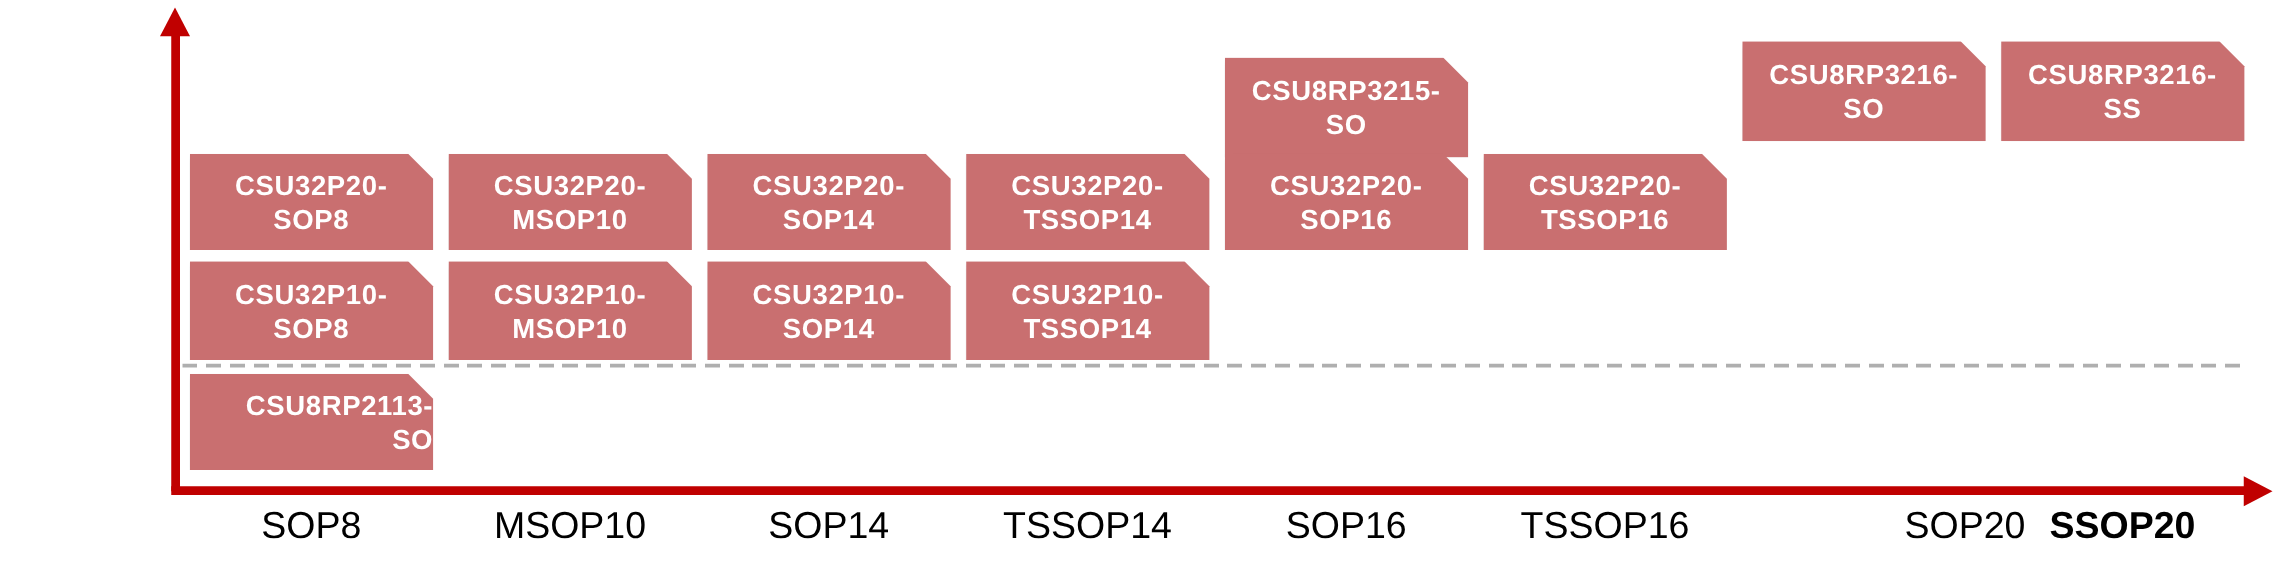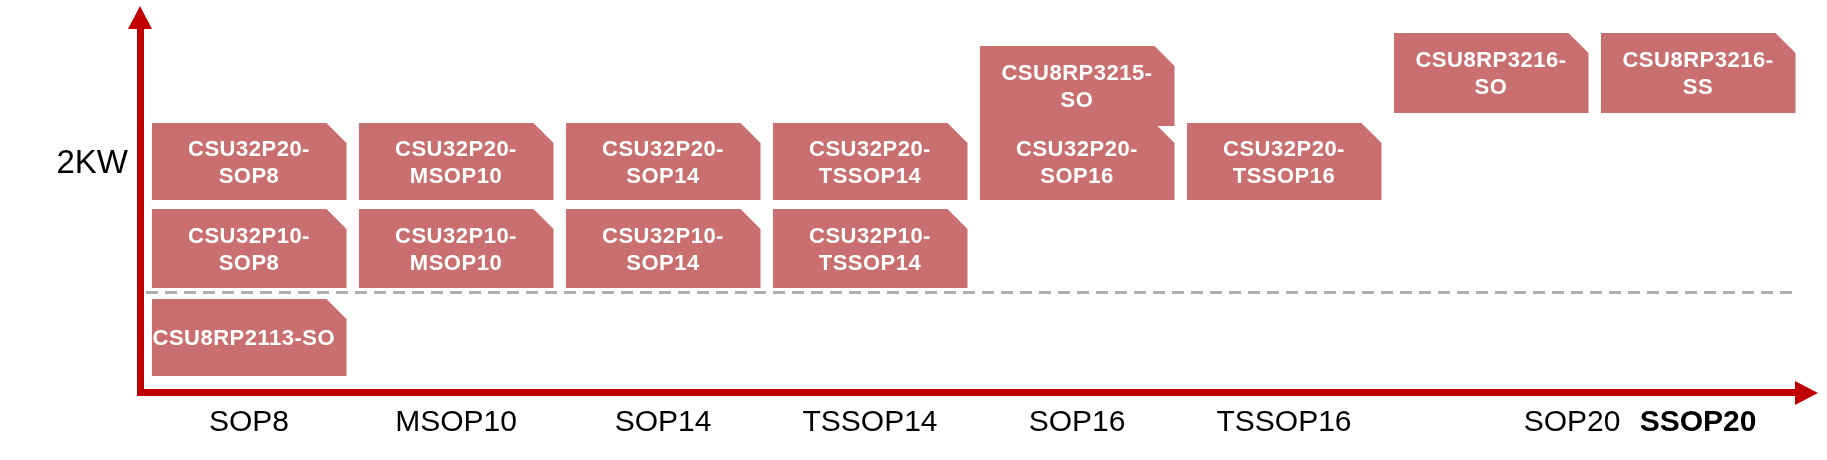--- a/index.html
+++ b/index.html
@@ -26,32 +26,31 @@
   .xlab{position:absolute; top:403px; width:220px; text-align:center; color:#000; font-size:30px; line-height:36px;}
   
   .box{
     position:absolute; width:195px; box-sizing:border-box;
     background:#C96F70; color:#fff; font-weight:bold; font-size:22px; line-height:27px;
     letter-spacing:0.5px; text-align:center;
     display:flex; flex-direction:column; justify-content:center; align-items:center;
     clip-path:polygon(0 0, calc(100% - 20px) 0, 100% 20px, 100% 100%, 0 100%);
     filter:drop-shadow(2px 3px 3px rgba(90,90,90,0.45));
   }
-  .box.align-left{align-items:flex-start; text-align:right; padding-left:1px;}
+  .box.align-left{align-items:flex-start; text-align:right; padding-left:15px;}
 </style>
 </head>
 <body>
 
 <div class="stage">
   <div class="y-axis-line"></div>
   <div class="y-arrow"></div>
   <div class="x-axis-line"></div>
   <div class="x-arrow"></div>
   <div class="divider"></div>
-  <div class="ylab" id="ylab-2kw">2KW</div>
   <div id="boxes">
       <div class="box" style="left: 979.5px; top: 33px; height: 80px; margin-top: 13px;">
         <span>CSU8RP3215-</span>
         <span>SO</span>
       </div>
       <div class="box" style="left: 1393.5px; top: 33px; height: 80px;">
         <span>CSU8RP3216-</span>
         <span>SO</span>
       </div>
       <div class="box" style="left: 1600.5px; top: 33px; height: 80px;">

